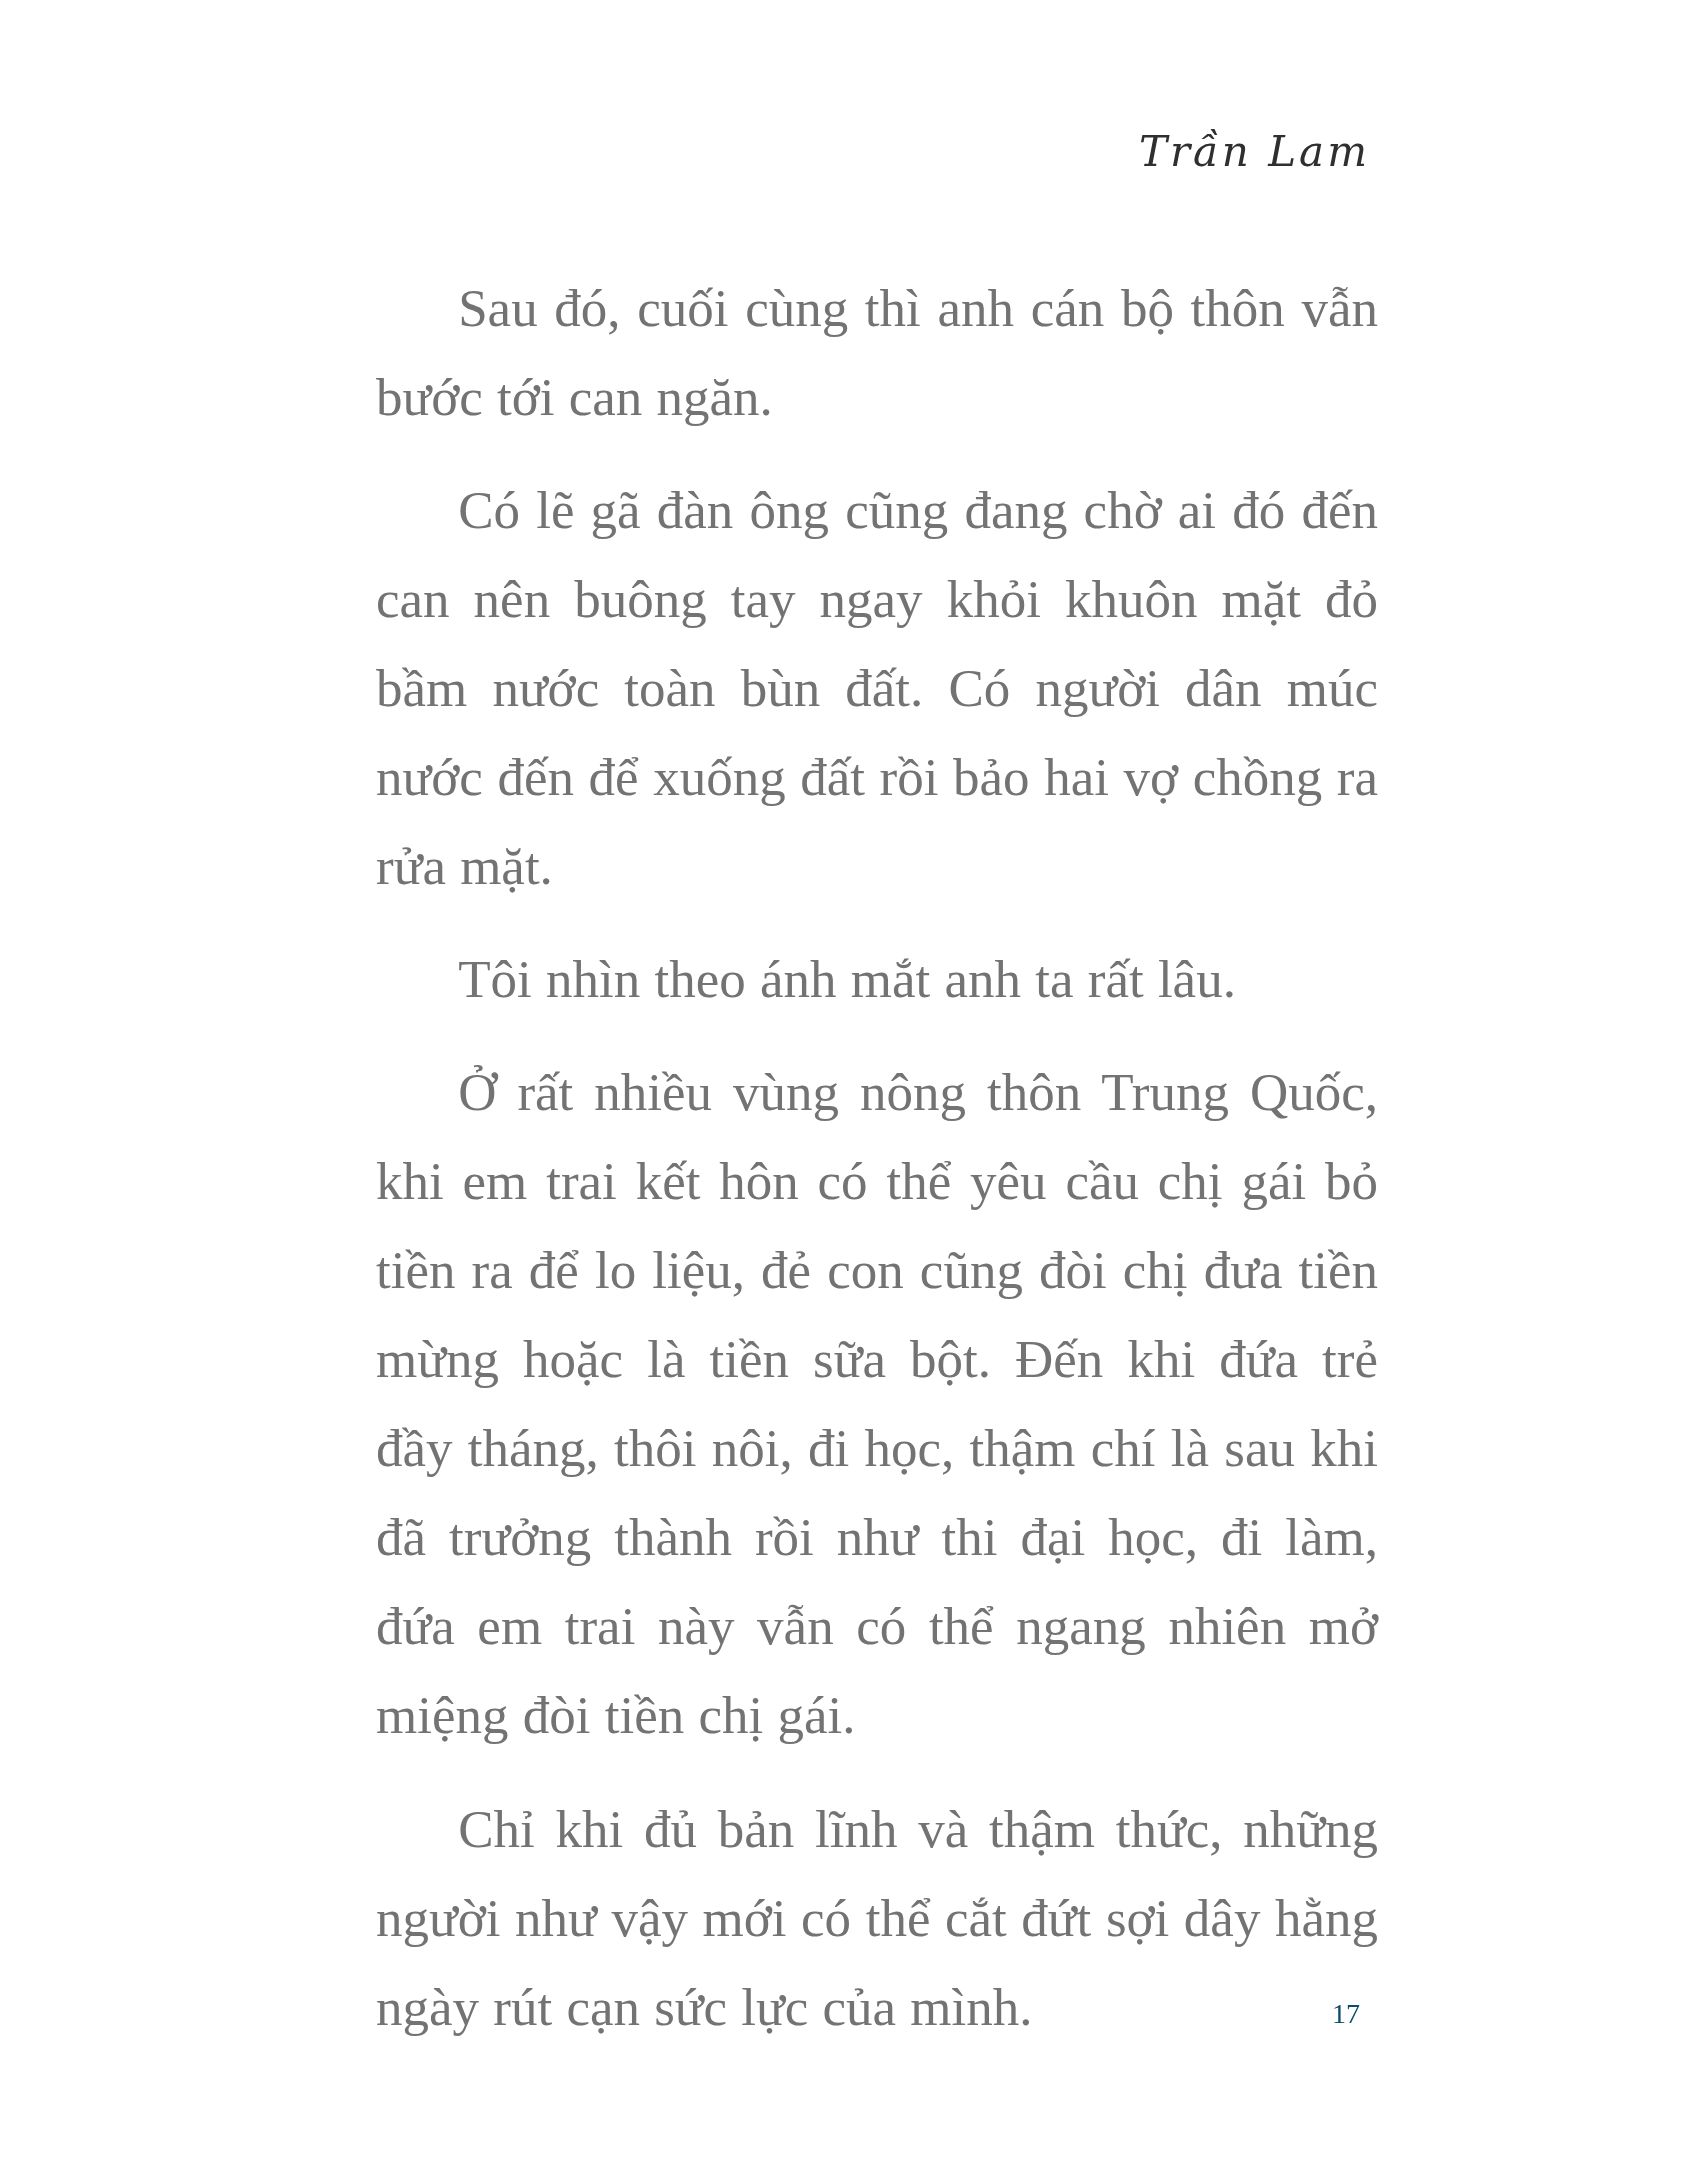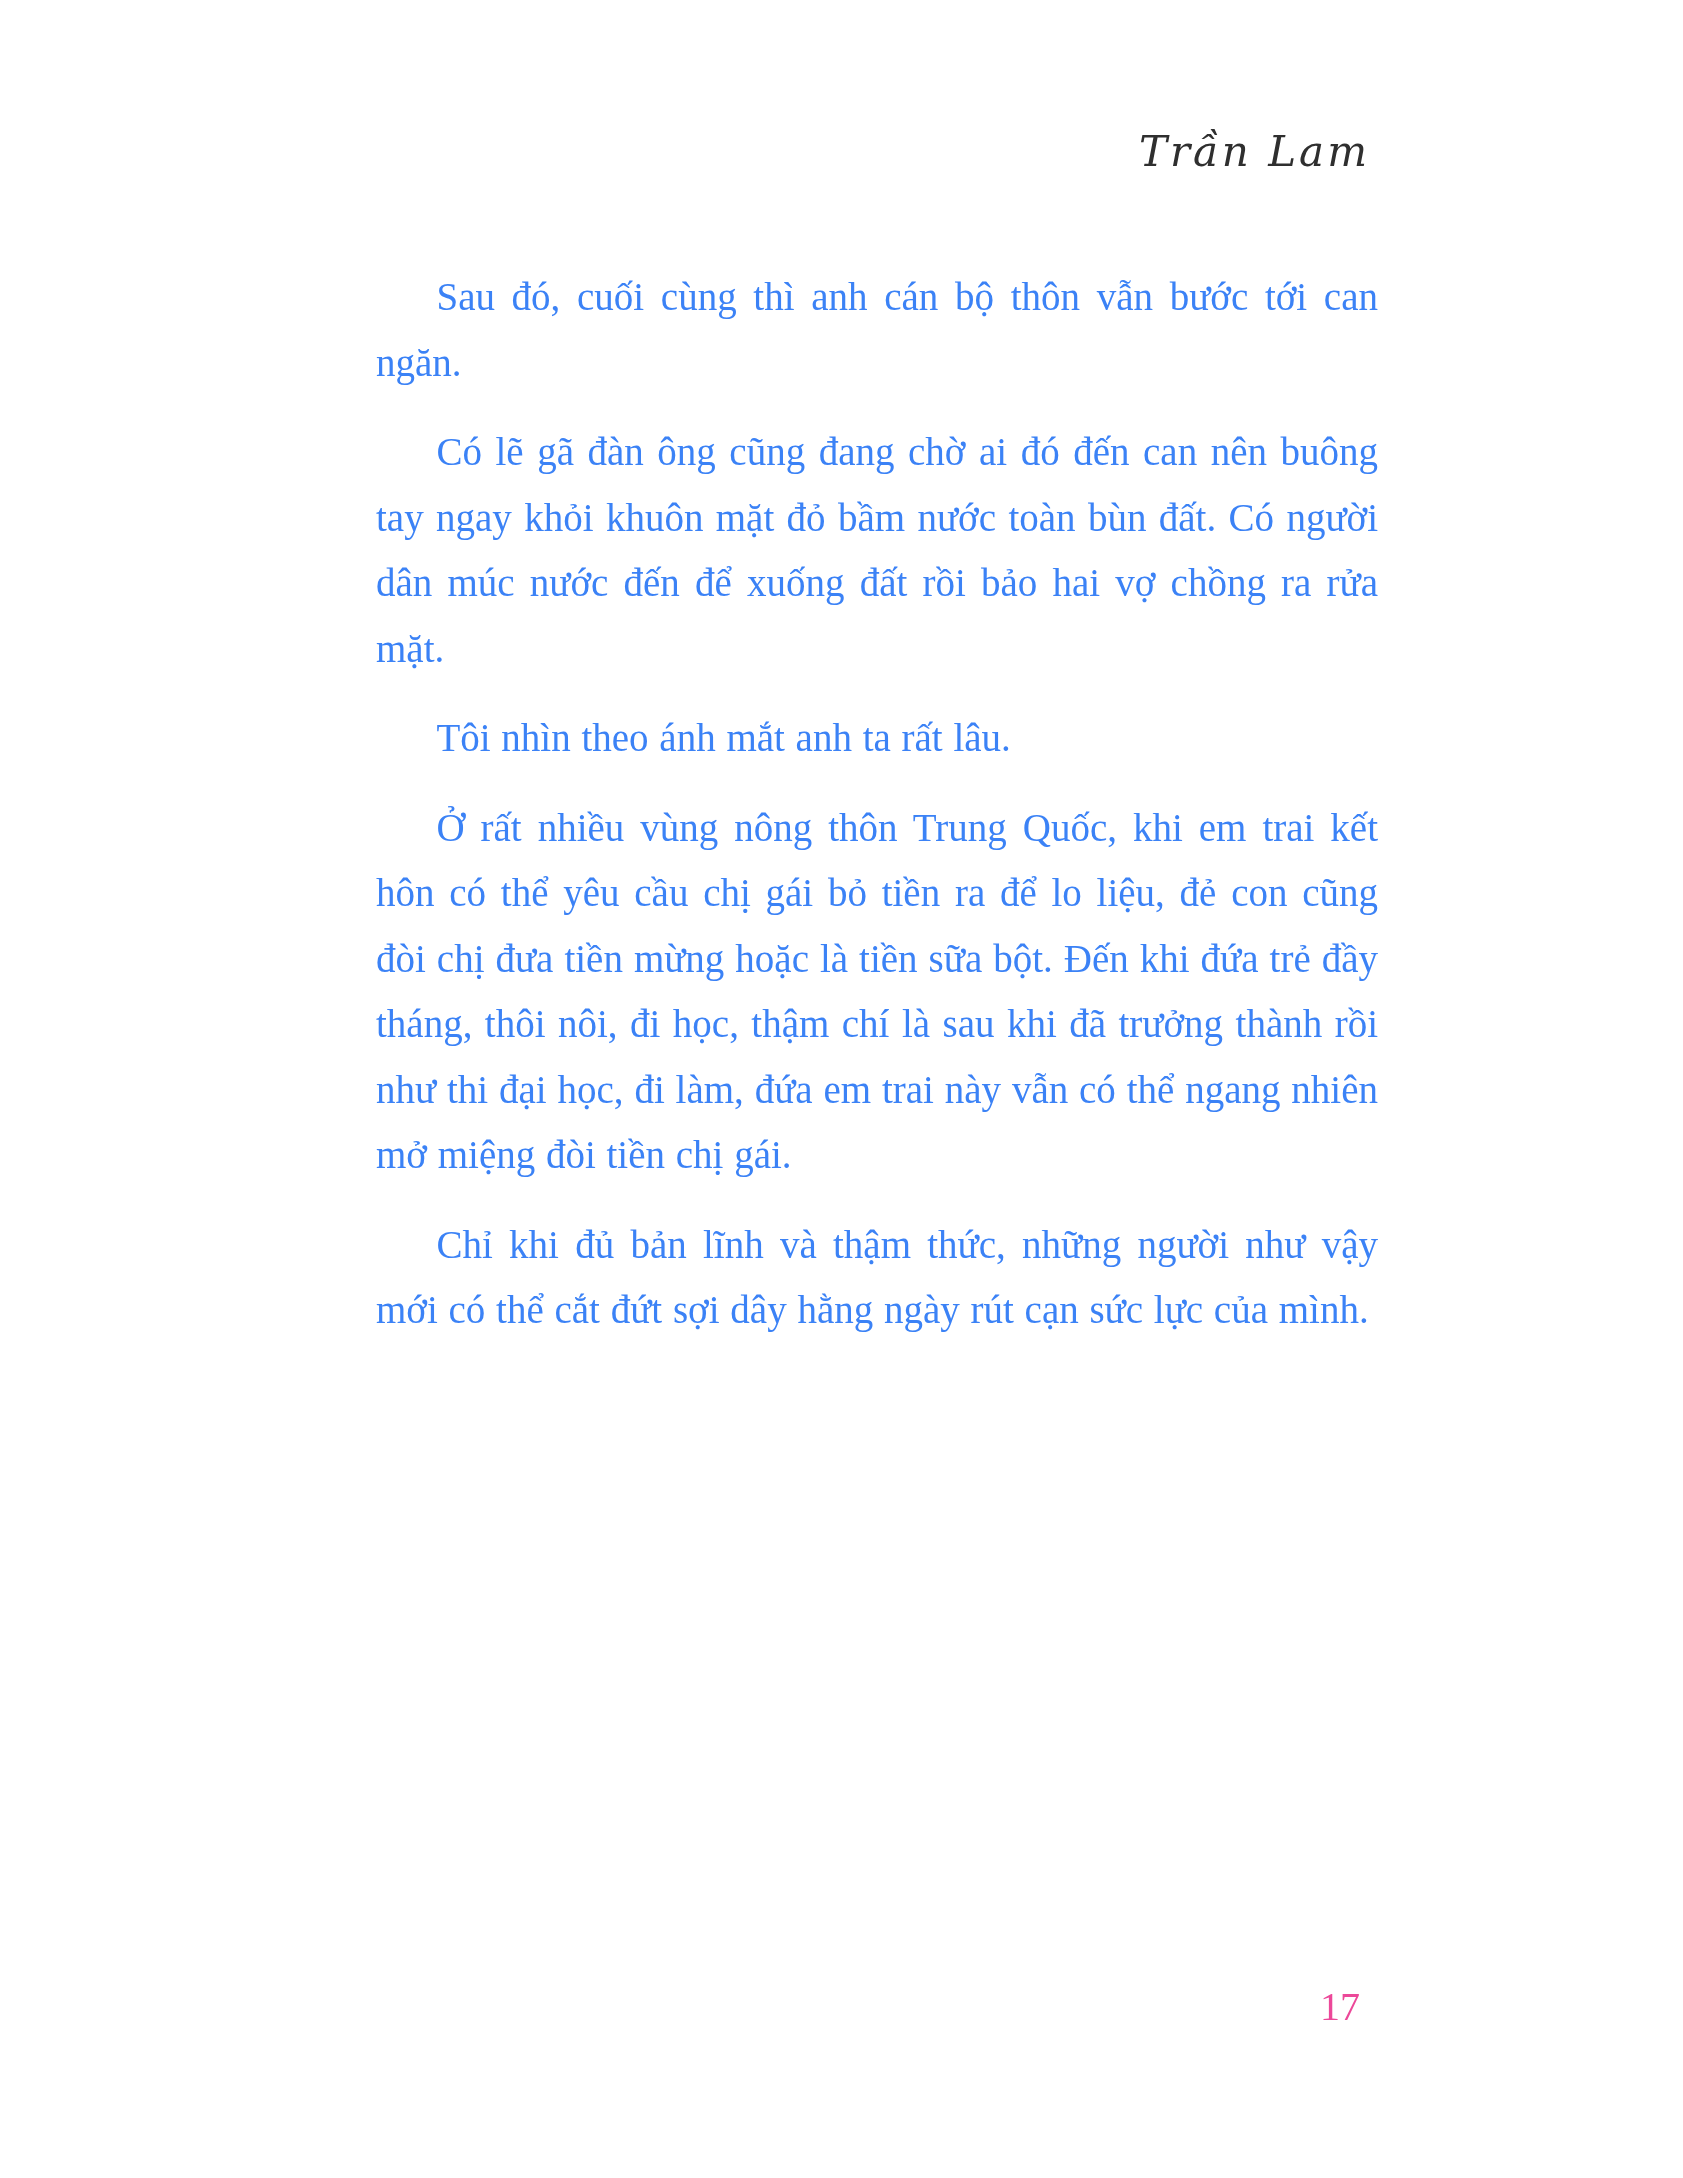--- a/index.html
+++ b/index.html
@@ -35,35 +35,35 @@
   }
 
   .body-text {
     position: absolute;
     top: 236px;
     left: 376px;
     width: 1002px;
   }
 
   .body-text p {
-    font-size: 39px;
+    font-size: 53px;
     line-height: 1.68;
     text-align: justify;
     text-indent: 1.55em;
-    color: #3b82f6;
+    color: #737373;
     margin-bottom: 24px;
     word-spacing: 1px;
   }
 
   .page-number {
     position: absolute;
     right: 317px;
     bottom: 176px;
-    font-size: 40px;
-    color: #ec4899;
+    font-size: 28px;
+    color: #0c4a6e;
     font-family: "Liberation Serif", "DejaVu Serif", serif;
   }
 </style>
 </head>
 <body>
 
 <div class="page">
 
   <div class="running-header">
     <span class="author-name">Trần Lam</span>

